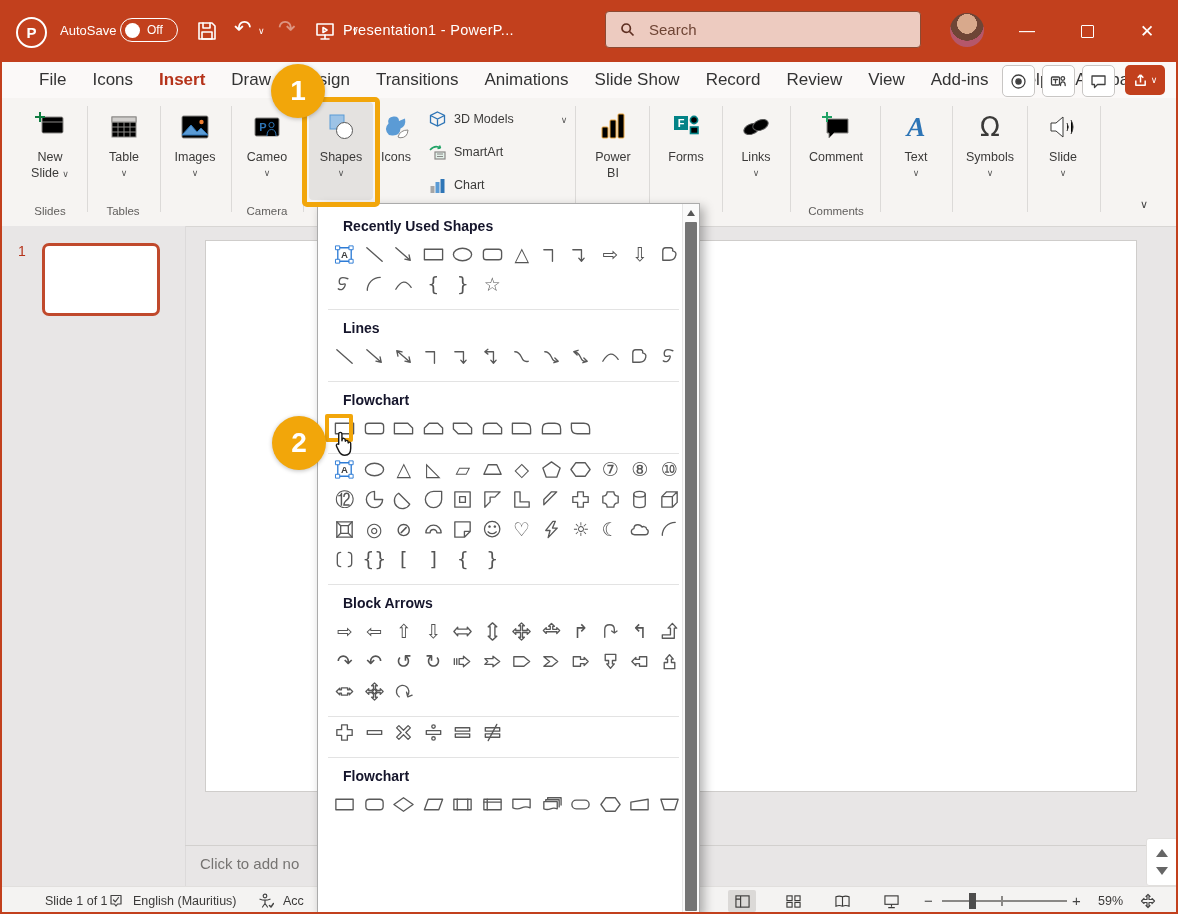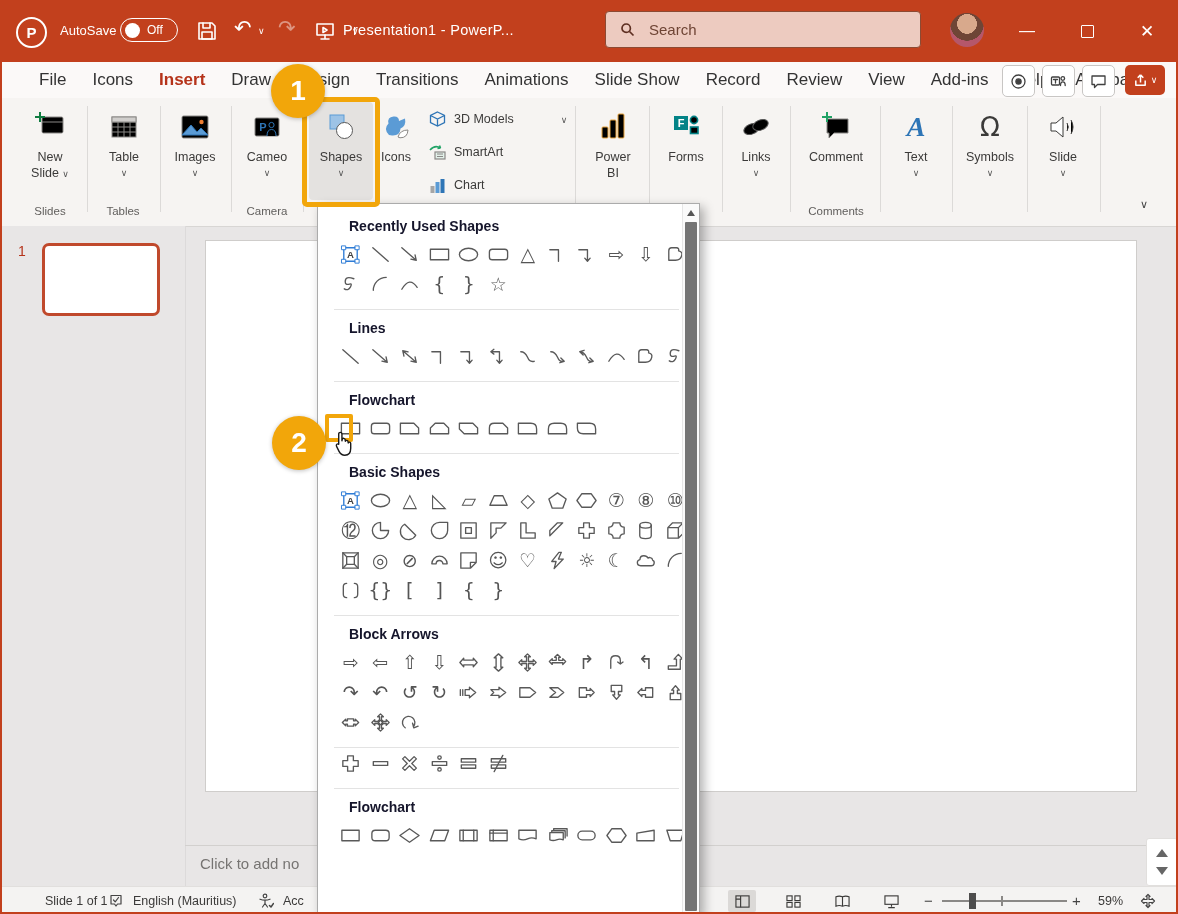--- a/index.html
+++ b/index.html
@@ -87,21 +87,21 @@
   #zoom-thumb{left:969px;top:6px;width:7px;height:16px;background:#4d4d4d;}
   #zoom-plus{left:1072px;top:5px;font-size:15px;color:#444;}
   #zoom-pct{left:1098px;}
   
   #shapes-menu{left:317px;top:203px;width:383px;height:711px;background:#fff;border:1px solid #ABABAB;
                box-shadow:4px 4px 10px rgba(0,0,0,.3);box-sizing:border-box;overflow:hidden;z-index:40;}
   #menu-scroll{position:absolute;right:0;top:0;bottom:0;width:16px;border-left:1px solid #E6E6E6;background:#FAFAFA;}
   #menu-scroll-up{height:17px;display:flex;align-items:center;justify-content:center;}
   #menu-scroll-up .navtri.up{border-left-width:4.5px;border-right-width:4.5px;border-bottom:6px solid #555;}
   #menu-thumb{position:absolute;left:2px;right:2px;top:18px;bottom:2px;background:#747474;border-radius:1px;}
-  #menu-sections{position:absolute;left:0;top:0;right:16px;padding:4px 4px 0 18px;}
+  #menu-sections{position:absolute;left:0;top:0;right:16px;padding:4px 4px 0 12px;}
   .sec-h{font-size:14px;font-weight:bold;color:#15152B;margin:10px 0 5px 13px;}
   .grid{display:flex;flex-wrap:wrap;width:356px;}
   .cell{width:29.5px;height:30px;display:flex;align-items:center;justify-content:center;cursor:default;}
   .gsvg{width:23px;height:23px;}
   .gsvg *{stroke:#595959;fill:none;stroke-width:1.4;stroke-linejoin:round;stroke-linecap:round;}
   .tglyph{font-size:19px;color:#555;font-family:"DejaVu Sans",sans-serif;line-height:1;}
   .sec-div{height:1px;background:#E3E3E3;margin:10px 0 0 -2px;}
   
   .badge{position:absolute;width:54px;height:54px;border-radius:50%;background:#F2A60A;color:#fff;
          display:flex;align-items:center;justify-content:center;font-size:28px;font-weight:bold;z-index:80;
@@ -592,21 +592,20 @@
           </span>
           <span class="cell" title="Round Diagonal Corner Rectangle">
             <svg class="gsvg" viewBox="0 0 24 24">
               <path d="M2.5 6.5 H15.5 Q21.5 6.5 21.5 12.5 V17.5 H8.5 Q2.5 17.5 2.5 11.5 Z"></path>
             </svg>
           </span>
         </div>
       </div>
       <div class="sec-div"></div>
       <div>
-        <div class="sec-h">Basic Shapes</div>
         <div class="grid">
           <span class="cell" title="Text Box">
             <svg class="gsvg" viewBox="0 0 24 24">
               <rect x="5" y="5" width="14" height="14" style="stroke:#2E7CD6"></rect>
               <text x="12" y="15.5" style="fill:#404040;stroke:none;font:bold 10px sans-serif" text-anchor="middle">A</text>
               <rect x="3" y="3" width="4" height="4" style="fill:#fff;stroke:#2E7CD6;stroke-width:1"></rect>
               <rect x="17" y="3" width="4" height="4" style="fill:#fff;stroke:#2E7CD6;stroke-width:1"></rect>
               <rect x="3" y="17" width="4" height="4" style="fill:#fff;stroke:#2E7CD6;stroke-width:1"></rect>
               <rect x="17" y="17" width="4" height="4" style="fill:#fff;stroke:#2E7CD6;stroke-width:1"></rect>
             </svg>

